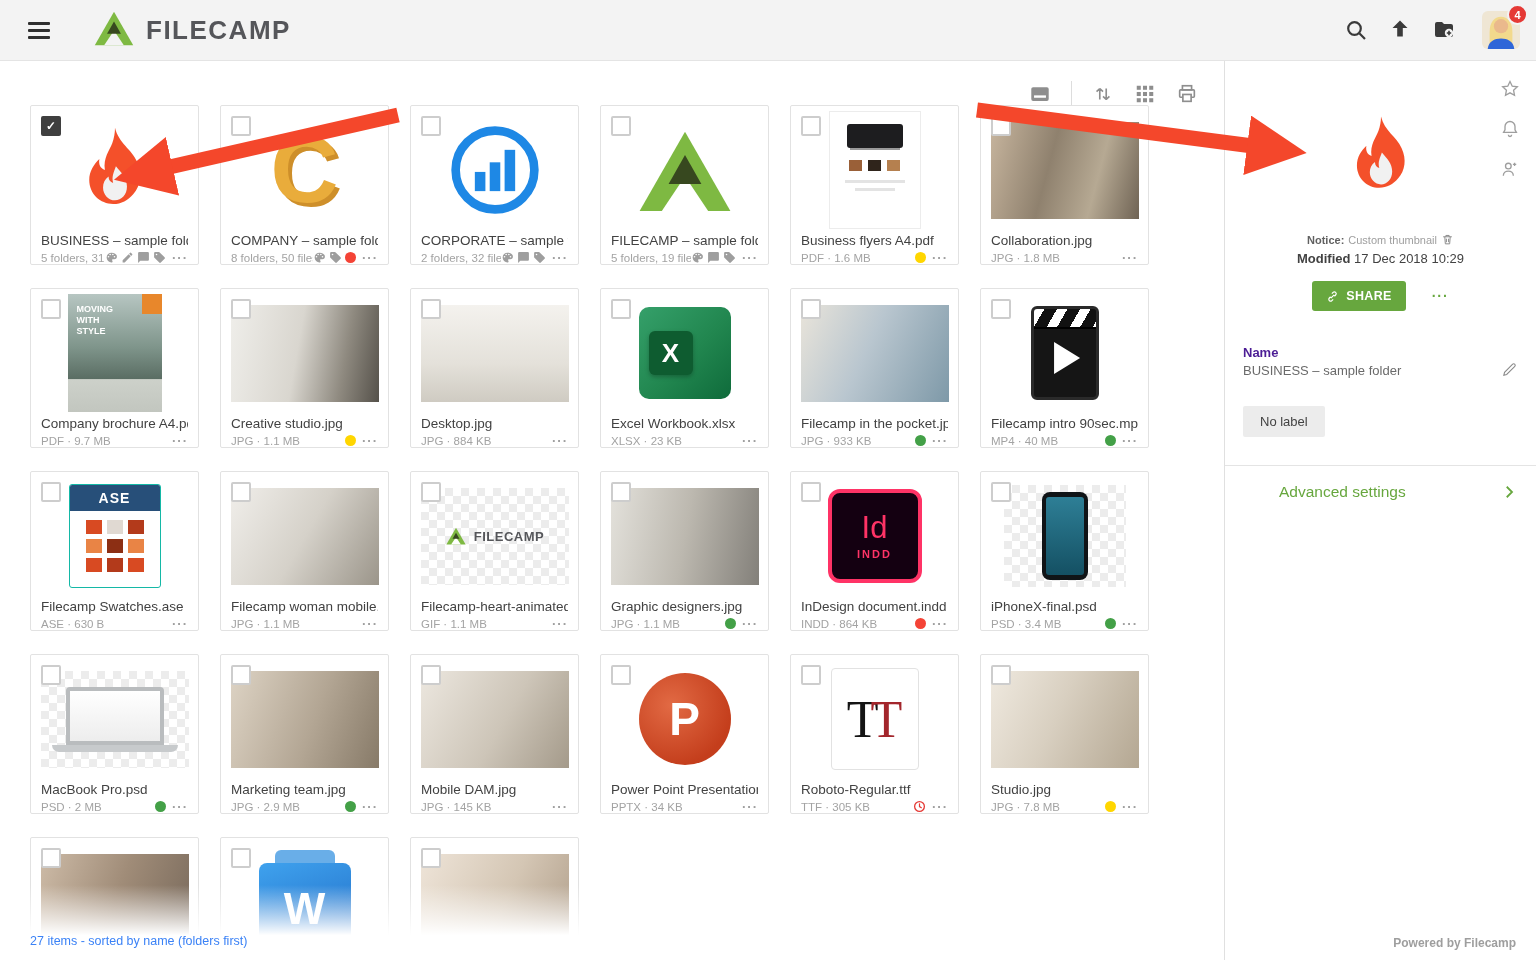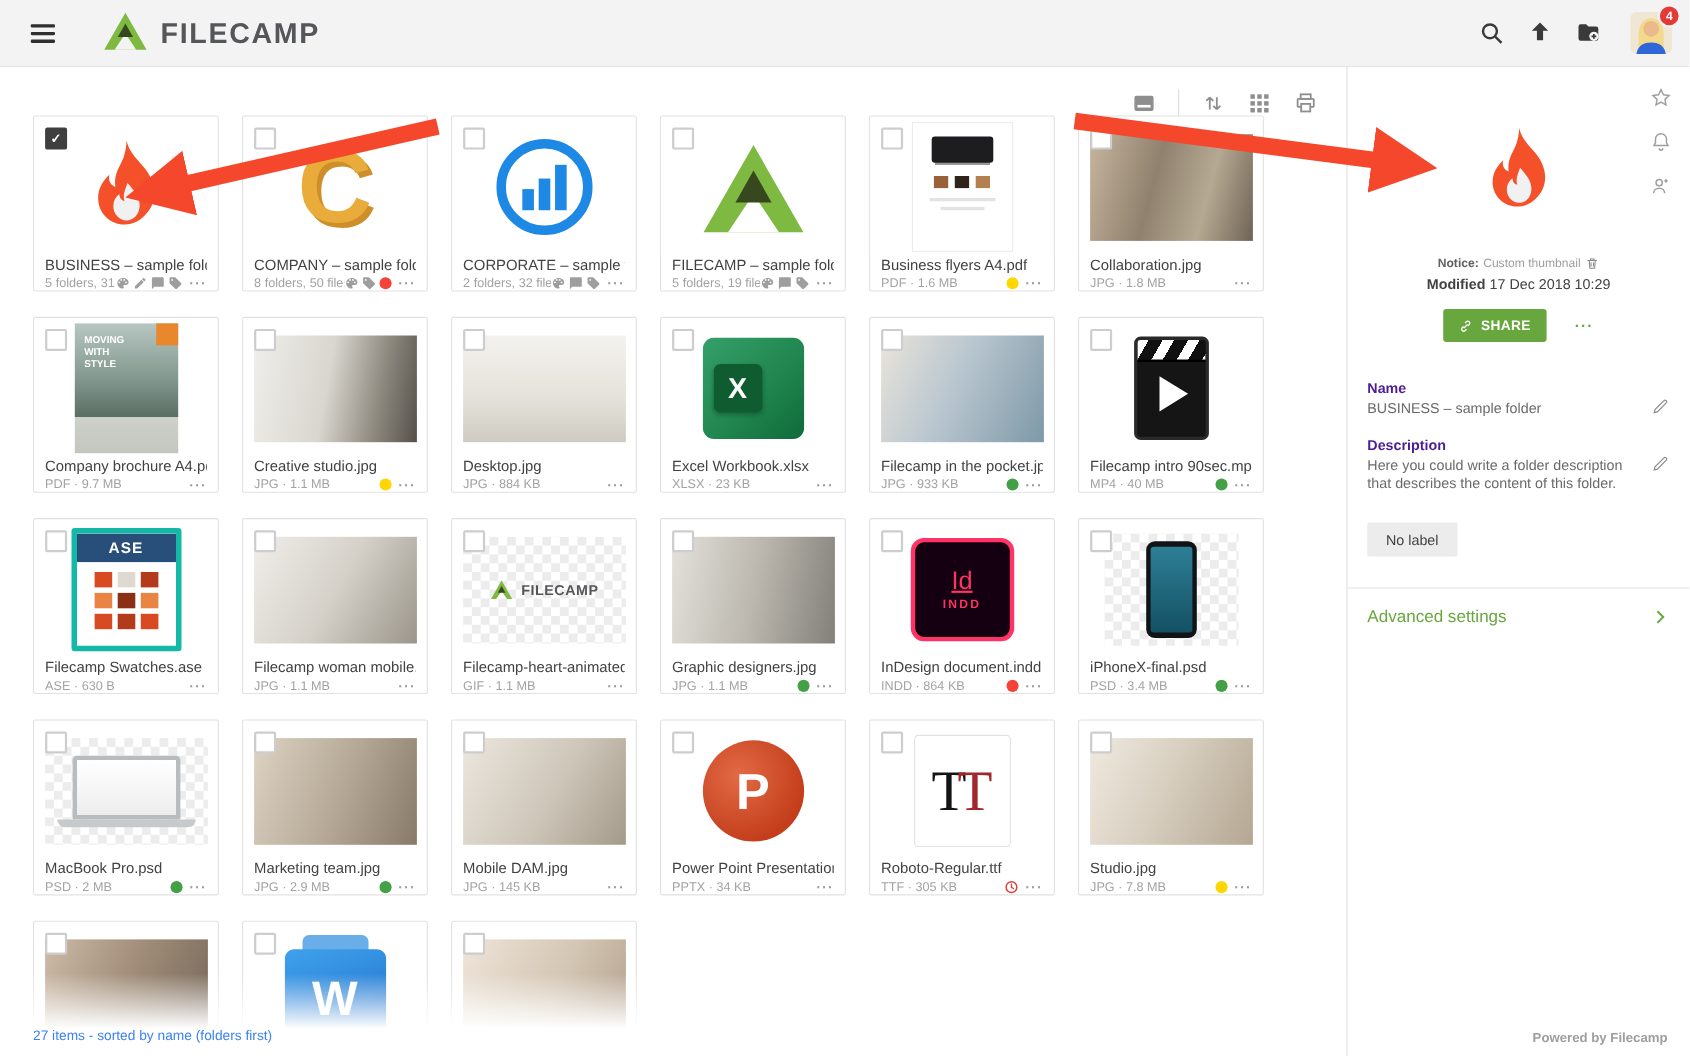--- a/index.html
+++ b/index.html
@@ -70,35 +70,35 @@
   .t-flyer b.s{width:40px;margin-top:5px;}
   .t-excel{width:92px;height:92px;border-radius:10px;display:flex;align-items:center;
     background:linear-gradient(135deg,#35A06A 0%,#21864F 55%,#0F6B3B 100%);}
   .t-excel span{display:flex;align-items:center;justify-content:center;width:44px;height:44px;margin-left:10px;
     background:#0E5C30;border-radius:6px;color:#fff;font-weight:800;font-size:26px;box-shadow:0 2px 4px rgba(0,0,0,.25);}
   .t-video{width:68px;height:94px;background:#151515;border-radius:6px;border:3px solid #2a2a2a;
     box-sizing:border-box;position:relative;overflow:hidden;}
   .t-video .clap{height:18px;background:repeating-linear-gradient(120deg,#fff 0 9px,#111 9px 20px);border-bottom:2px solid #000;}
   .t-video .play{position:absolute;left:50%;top:56%;transform:translate(-42%,-50%);width:0;height:0;
     border-left:26px solid #fff;border-top:16px solid transparent;border-bottom:16px solid transparent;}
-  .t-ase{width:90px;height:102px;background:#fff;border:5px solid #14b8a6;border-radius:3px;overflow:hidden;}
+  .t-ase{width:90px;height:102px;background:#fff;border:1px solid #14b8a6;border-radius:3px;overflow:hidden;}
   .t-ase .hd{background:#274F79;color:#fff;font-weight:700;font-size:14px;text-align:center;padding:5px 0;letter-spacing:1px;}
   .t-ase .sw{display:grid;grid-template-columns:repeat(3,16px);gap:5px;justify-content:center;margin-top:9px;}
   .t-ase .sw i{width:16px;height:14px;display:block;background:#D84A22;}
   .t-ase .sw i:nth-child(2){background:#E0D9D2;} .t-ase .sw i:nth-child(3){background:#B33A1B;}
   .t-ase .sw i:nth-child(4){background:#E98445;} .t-ase .sw i:nth-child(5){background:#8C2F14;}
   .t-ase .sw i:nth-child(6){background:#E98445;} .t-ase .sw i:nth-child(8){background:#B33A1B;}
   .t-checker{display:flex;align-items:center;justify-content:center;gap:7px;
     background:repeating-conic-gradient(#ececec 0% 25%,#ffffff 0% 50%) 0 0/16px 16px;}
   .t-checker.wide{width:148px;height:97px;}
   .t-checker.tall{width:122px;height:102px;}
   .clogo{font-size:13px;font-weight:700;color:#55565a;letter-spacing:0.5px;}
   .t-indd{width:86px;height:86px;background:#140011;border:4px solid #FF3366;border-radius:12px;box-sizing:content-box;
     display:flex;flex-direction:column;align-items:center;justify-content:center;color:#FF3366;}
-  .t-indd .id{font-size:23px;line-height:1;text-decoration:underline;}
+  .t-indd .id{font-size:31px;line-height:1;}
   .t-indd .sub{font-size:11px;font-weight:700;letter-spacing:2px;margin-top:5px;text-align:right;}
   .phone{width:46px;height:88px;background:#101417;border-radius:8px;padding:5px 4px;box-sizing:border-box;}
   .phone .scr{width:100%;height:100%;background:linear-gradient(180deg,#2e7f96,#145063);border-radius:3px;}
   .lapwrap{display:flex;flex-direction:column;align-items:center;}
   .lscr{width:98px;height:58px;background:linear-gradient(#ffffff,#ededed);border:4px solid #b9bcbe;
     border-radius:4px 4px 0 0;box-sizing:border-box;}
   .lbase{width:126px;height:7px;background:#c7cacc;border-radius:0 0 8px 8px;}
   .t-ppt{width:92px;height:92px;border-radius:50%;background:radial-gradient(circle at 35% 35%,#E26A44,#C43E1C 72%);
     color:#fff;font-weight:700;font-size:46px;display:flex;align-items:center;justify-content:center;}
   .t-ttf{width:86px;height:100px;background:#fff;border:1px solid #e2e2e2;border-radius:4px;
@@ -132,21 +132,21 @@
   .field{position:relative;margin:0 18px;padding-right:30px;}
   .field.first{margin-top:34px;}
   .field + .field{margin-top:17px;}
   .flabel{font-size:13px;font-weight:700;color:#4c1d95;}
   .fvalue{font-size:13px;color:#6a6a6a;margin-top:2px;line-height:1.35;}
   .fpencil{position:absolute;right:0;top:16px;width:17px;height:17px;color:#8a8a8a;cursor:pointer;}
   .chip{display:inline-block;margin:26px 0 0 18px;background:#ececec;color:#424242;font-size:13px;
     padding:8px 17px;border-radius:2px;cursor:pointer;}
   .side-div{height:1px;background:#e4e4e4;margin-top:28px;}
   .advanced{display:flex;align-items:center;justify-content:space-between;margin:17px 18px 0;cursor:pointer;}
-  .advanced span{color:#67A73E;font-size:15.5px;}
+  .advanced span{color:#67A73E;font-size:15.5px;margin-left:36px;}
   .advanced .chev{width:18px;height:18px;color:#67A73E;}
   .powered{position:absolute;right:20px;bottom:11px;font-size:12px;color:#9e9e9e;font-weight:bold;}
   
   .arrows{position:fixed;left:0;top:0;z-index:40;pointer-events:none;}
 </style>
 </head>
 <body>
 
 <div class="topbar">
   <div class="hamburger">
@@ -791,29 +791,20 @@
     <div class="field first">
       <div class="flabel">Name</div>
       <div class="fvalue">BUSINESS – sample folder</div>
       <span class="fpencil">
         <svg viewBox="0 0 24 24" fill="none" stroke="currentColor" stroke-width="1.5">
             <path d="M4 20l1-4L16.5 4.5a2 2 0 0 1 2.8 0l.2.2a2 2 0 0 1 0 2.8L8 19l-4 1z"></path>
           </svg>
       </span>
     </div>
 
-    <div class="field">
-      <div class="flabel">Description</div>
-      <div class="fvalue desc">Here you could write a folder description that describes the content of this folder.</div>
-      <span class="fpencil">
-        <svg viewBox="0 0 24 24" fill="none" stroke="currentColor" stroke-width="1.5">
-            <path d="M4 20l1-4L16.5 4.5a2 2 0 0 1 2.8 0l.2.2a2 2 0 0 1 0 2.8L8 19l-4 1z"></path>
-          </svg>
-      </span>
-    </div>
 
     <div class="chip">No label</div>
 
     <div class="side-div"></div>
 
     <div class="advanced">
       <span>Advanced settings</span>
       <span class="chev">
         <svg viewBox="0 0 24 24" fill="none" stroke="currentColor" stroke-width="2.4">
             <path d="M9 5l7 7-7 7"></path>

